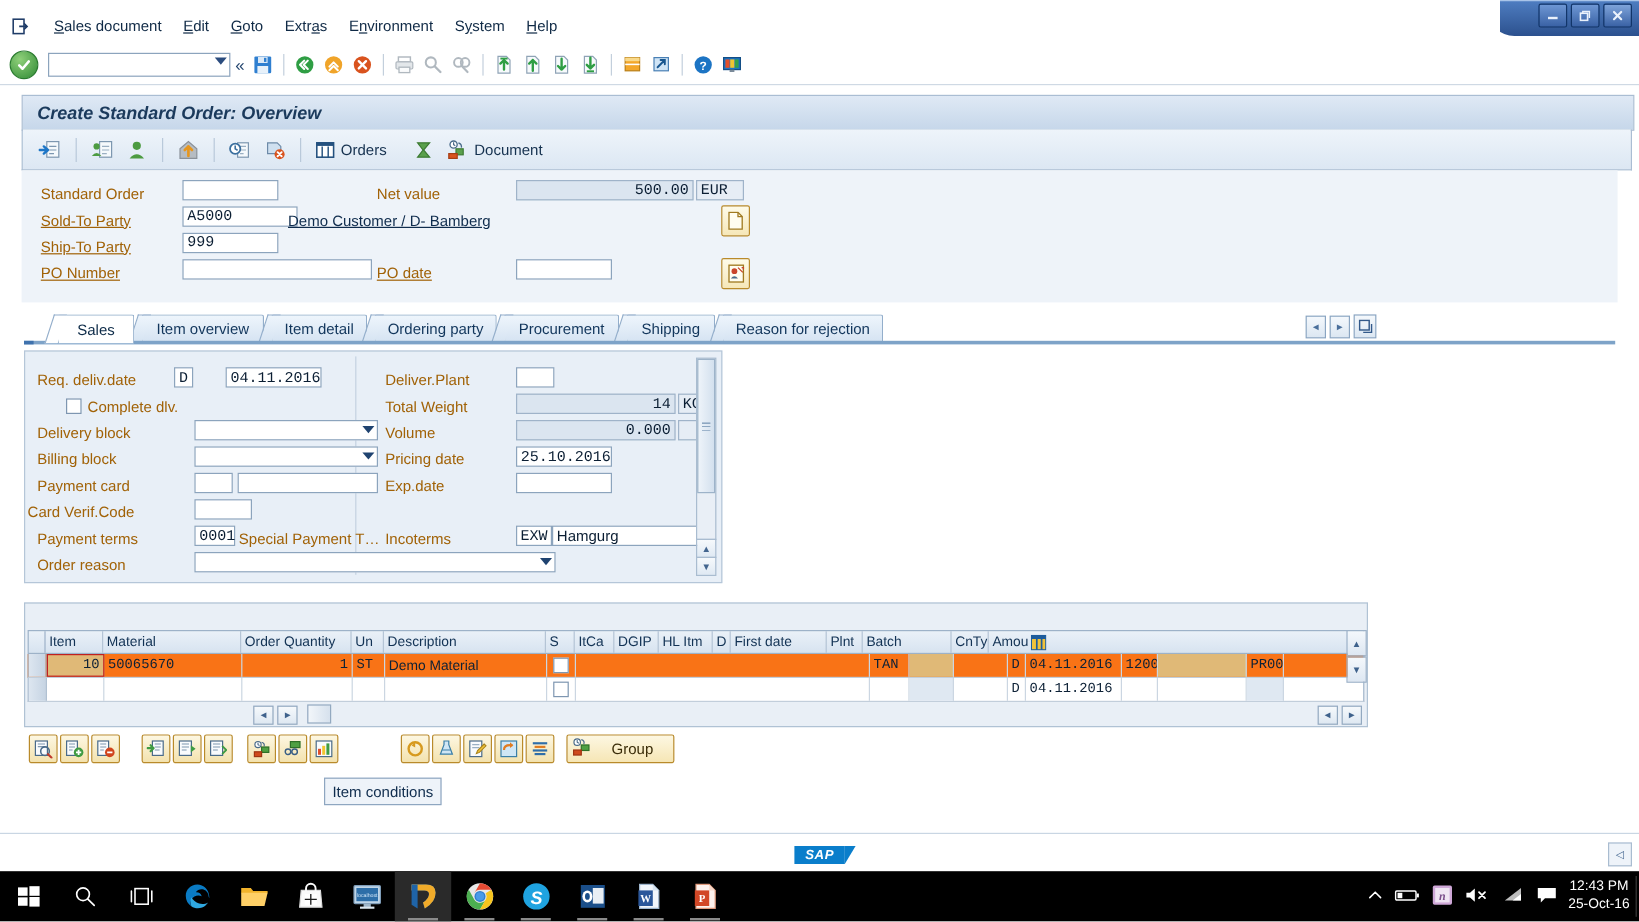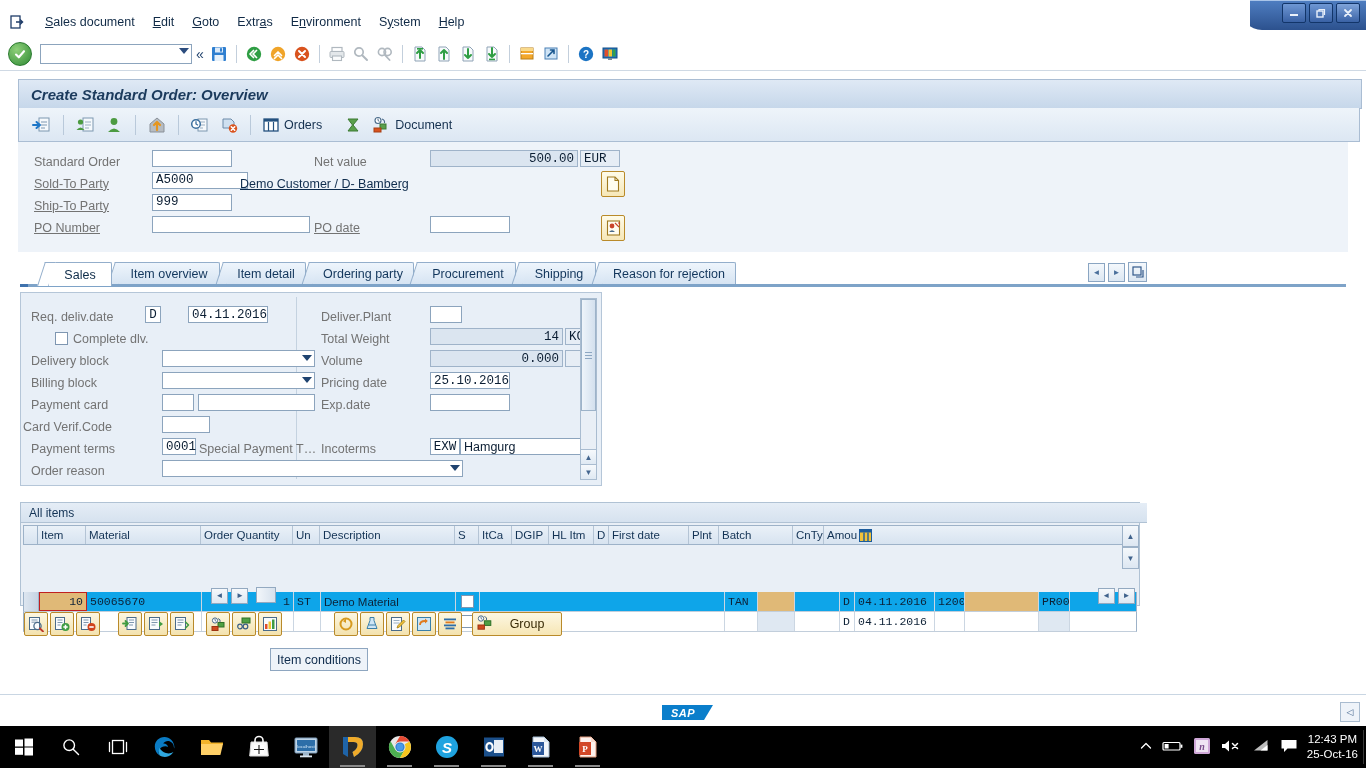--- a/index.html
+++ b/index.html
@@ -60,21 +60,21 @@
   
   .apptoolbar{position:absolute;left:18px;top:108px;width:1330px;height:33px;
     background:linear-gradient(#eef4fa,#dce7f3);border-left:1px solid #aabdd3;border-right:1px solid #aabdd3;border-bottom:1px solid #aabdd3;
     display:flex;align-items:center;padding-left:10px;gap:3px;}
   .atbtn{height:26px;display:flex;align-items:center;gap:4px;padding:0 3px;border-radius:2px;}
   .atbtn .lbl{font-size:12.5px;color:#15314f;}
   .atsep{width:1px;height:20px;background:#b9c9da;margin:0 5px;}
 
   
   .hdr{position:absolute;left:18px;top:142px;width:1330px;height:110px;background:#eef3f9;}
-  .lbl{font-size:12.5px;color:#737373;}
+  .lbl{font-size:12.5px;color:#a16207;}
   .lbl.u{text-decoration:underline;}
   .fld{border:1px solid #8ca4bd;background:#ffffff;height:17px;font-size:12.5px;
        font-family:"Liberation Mono", monospace;color:#0b1e33;padding:0 3px;box-sizing:border-box;line-height:17px;}
   .fld.ro{background:#dbe5f0;border:1px solid #9fb3c9;text-align:right;}
   .fld.unit{background:#e6edf5;border:1px solid #9fb3c9;text-align:left;}
   .linktxt{font-size:12.5px;color:#0f2c4d;text-decoration:underline;white-space:nowrap;}
   .iconbtn{width:22px;height:24px;border:1px solid #b98a2a;background:linear-gradient(#fefbe9,#f6e7b8);
            display:flex;align-items:center;justify-content:center;border-radius:2px;}
 
   
@@ -112,21 +112,21 @@
         display:flex;align-items:center;justify-content:center;color:#44668f;font-size:8px;}
 
   
   .itemsbox{position:absolute;left:20px;top:502px;width:1118px;height:102px;background:#e9eff6;border:1px solid #b0c2d4;}
   .itemshdr{position:absolute;left:0;top:0;width:1118px;height:19px;background:linear-gradient(#e5edf6,#d6e2ef);
     border-bottom:1px solid #b0c2d4;display:flex;align-items:center;padding-left:8px;font-size:12px;color:#123254;}
   .grid{position:absolute;left:2px;top:22px;width:1114px;}
   .ghead{display:flex;height:20px;background:linear-gradient(#eaf1f8,#d7e3f0);border:1px solid #9db2c8;box-sizing:border-box;}
   .gh{border-right:1px solid #b4c4d5;font-size:11.5px;color:#123254;display:flex;align-items:center;padding-left:3px;box-sizing:border-box;overflow:hidden;white-space:nowrap;}
   .grow{display:flex;height:20px;border-left:1px solid #9db2c8;border-right:1px solid #9db2c8;border-bottom:1px solid #c2cedb;box-sizing:border-box;background:#ffffff;}
-  .grow.sel{background:#0ea5e9;margin-top:47px;}
+  .grow.sel{background:#f97316;}
   .gc{border-right:1px solid #cbd6e2;font-size:11.5px;color:#0d2136;display:flex;align-items:center;padding:0 3px;box-sizing:border-box;
       font-family:"Liberation Mono", monospace;overflow:hidden;white-space:nowrap;}
   .gc.r{justify-content:flex-end;}
   .gc.dark{background:#e0b977;}
   .gc.lite{background:#dfe8f2;}
   .rowsel{width:14px;background:linear-gradient(90deg,#dde6f0,#c6d4e3);border-right:1px solid #9db2c8;}
   .gscroll{position:absolute;left:190px;top:84px;width:890px;height:14px;}
   .gsbtn{width:15px;height:14px;border:1px solid #93a9c0;background:linear-gradient(#f6f9fc,#dee8f2);display:inline-flex;align-items:center;justify-content:center;color:#3f628c;font-size:8px;}
   .gsthumb{display:inline-block;width:18px;height:14px;background:linear-gradient(90deg,#f2f6fa,#d6e1ed);border:1px solid #93a9c0;margin-left:4px;vertical-align:top;}
   .grvert{position:absolute;right:2px;top:22px;width:15px;}
@@ -574,21 +574,20 @@
     <div class="vscroll">
       <div class="vthumb">
           <div class="vgrip"></div>
         </div>
     </div>
     <div class="varr" style="top:156px;">▲</div>
     <div class="varr" style="top:171px;">▼</div>
   </div>
 
   <div class="itemsbox">
-    <div class="itemshdr">All items</div>
 
     <div class="grid">
       <div class="ghead">
         <div class="gh" style="width:14px;border-right:1px solid #9db2c8;"></div>
         <div class="gh" style="width:48px;">Item</div>
         <div class="gh" style="width:115px;">Material</div>
         <div class="gh" style="width:92px;">Order Quantity</div>
         <div class="gh" style="width:27px;">Un</div>
         <div class="gh" style="width:135px;">Description</div>
         <div class="gh" style="width:24px;">S</div>

